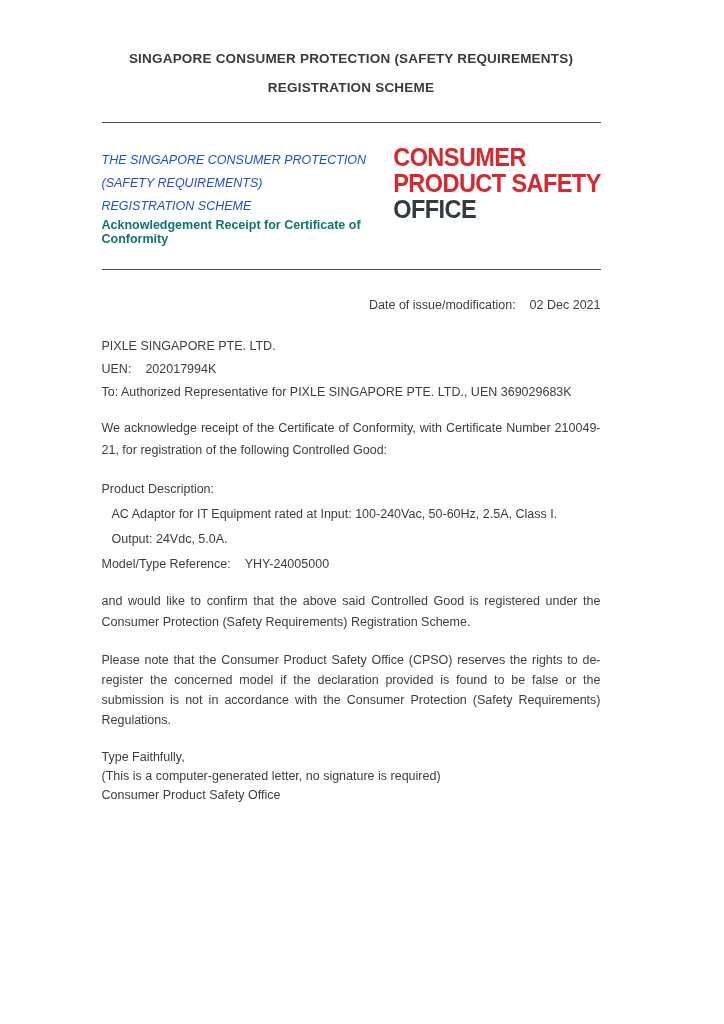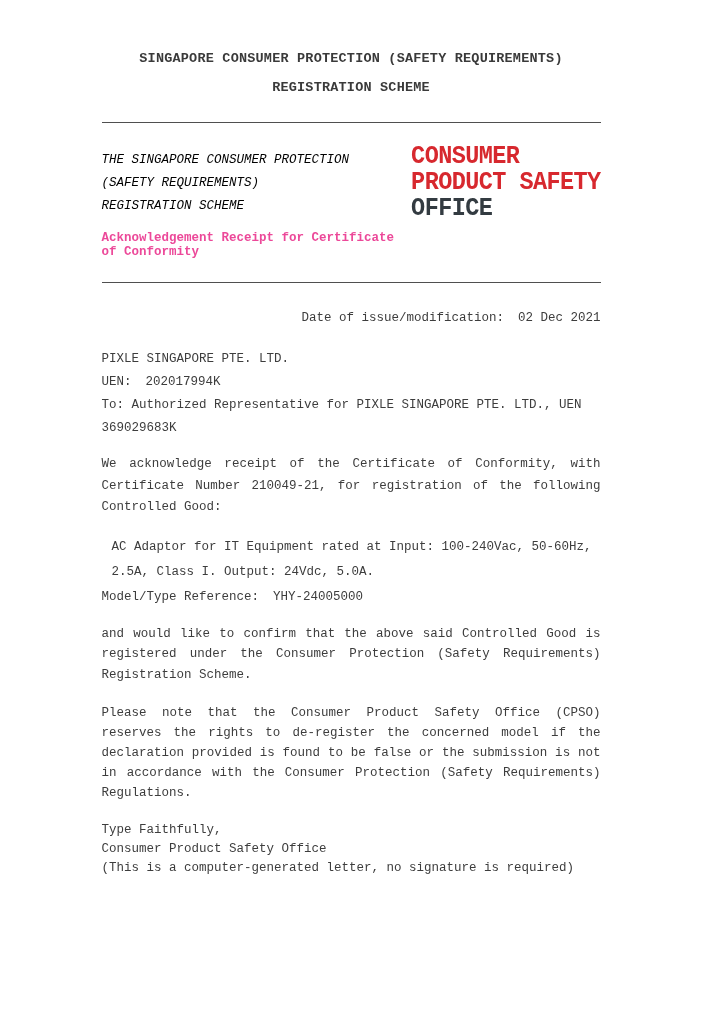--- a/index.html
+++ b/index.html
@@ -8,21 +8,21 @@
     background: #ffffff;
   }
   .page {
     position: relative;
     width: 581px;
     height: 1024px;
     margin: 0 auto;
     background: #ffffff;
     box-sizing: border-box;
     padding: 44px 52px 0 30px;
-    font-family: Liberation Mono, monospace;
+    font-family: Liberation Sans, sans-serif;
     font-size: 12.5px;
     color: #3d3d3d;
     overflow: hidden;
   }
 
   
   .doc-title {
     text-align: center;
     font-weight: bold;
     font-size: 13.5px;
@@ -44,27 +44,26 @@
   .header-row {
     display: flex;
     justify-content: space-between;
     align-items: flex-start;
     margin-top: 26px;
   }
   .scheme-italic {
     font-style: italic;
     font-size: 12.5px;
     line-height: 23px;
-    color: #000000;
+    color: #1d4ed8;
   }
   .subtitle {
     font-weight: bold;
     font-size: 12.5px;
-    margin-top: 13px;
-    color: #ec4899;
+    color: #0f766e;
   }
   .logo {
     flex: 0 0 auto;
     margin-top: -5px;
     line-height: 26px;
     font-weight: bold;
     font-size: 25px;
     letter-spacing: -0.6px;
     transform: scaleX(0.94);
     transform-origin: right top;
@@ -133,29 +132,30 @@
       <span>UEN:</span><span class="val-gap">202017994K</span>
     </div>
     <div>To: Authorized Representative for PIXLE SINGAPORE PTE. LTD., UEN 369029683K</div>
   </div>
 
   <div class="block-salutation">
     <div class="just">We acknowledge receipt of the Certificate of Conformity, with Certificate Number 210049-21, for registration of the following Controlled Good:</div>
   </div>
 
   <div class="block-product">
+    <div>Product Description:</div>
     <div class="indent">AC Adaptor for IT Equipment rated at Input: 100-240Vac, 50-60Hz, 2.5A, Class I. Output: 24Vdc, 5.0A.</div>
     <div>
       <span>Model/Type Reference:</span><span class="val-gap">YHY-24005000</span>
     </div>
   </div>
 
   <div class="block-confirm just">and would like to confirm that the above said Controlled Good is registered under the Consumer Protection (Safety Requirements) Registration Scheme.</div>
 
   <div class="block-note just">Please note that the Consumer Product Safety Office (CPSO) reserves the rights to de-register the concerned model if the declaration provided is found to be false or the submission is not in accordance with the Consumer Protection (Safety Requirements) Regulations.</div>
 
   <div class="block-closing">
     <div>Type Faithfully,</div>
+    <div>(This is a computer-generated letter, no signature is required)</div>
     <div>Consumer Product Safety Office</div>
-    <div>(This is a computer-generated letter, no signature is required)</div>
   </div>
 
 </div>
 
 </body></html>

